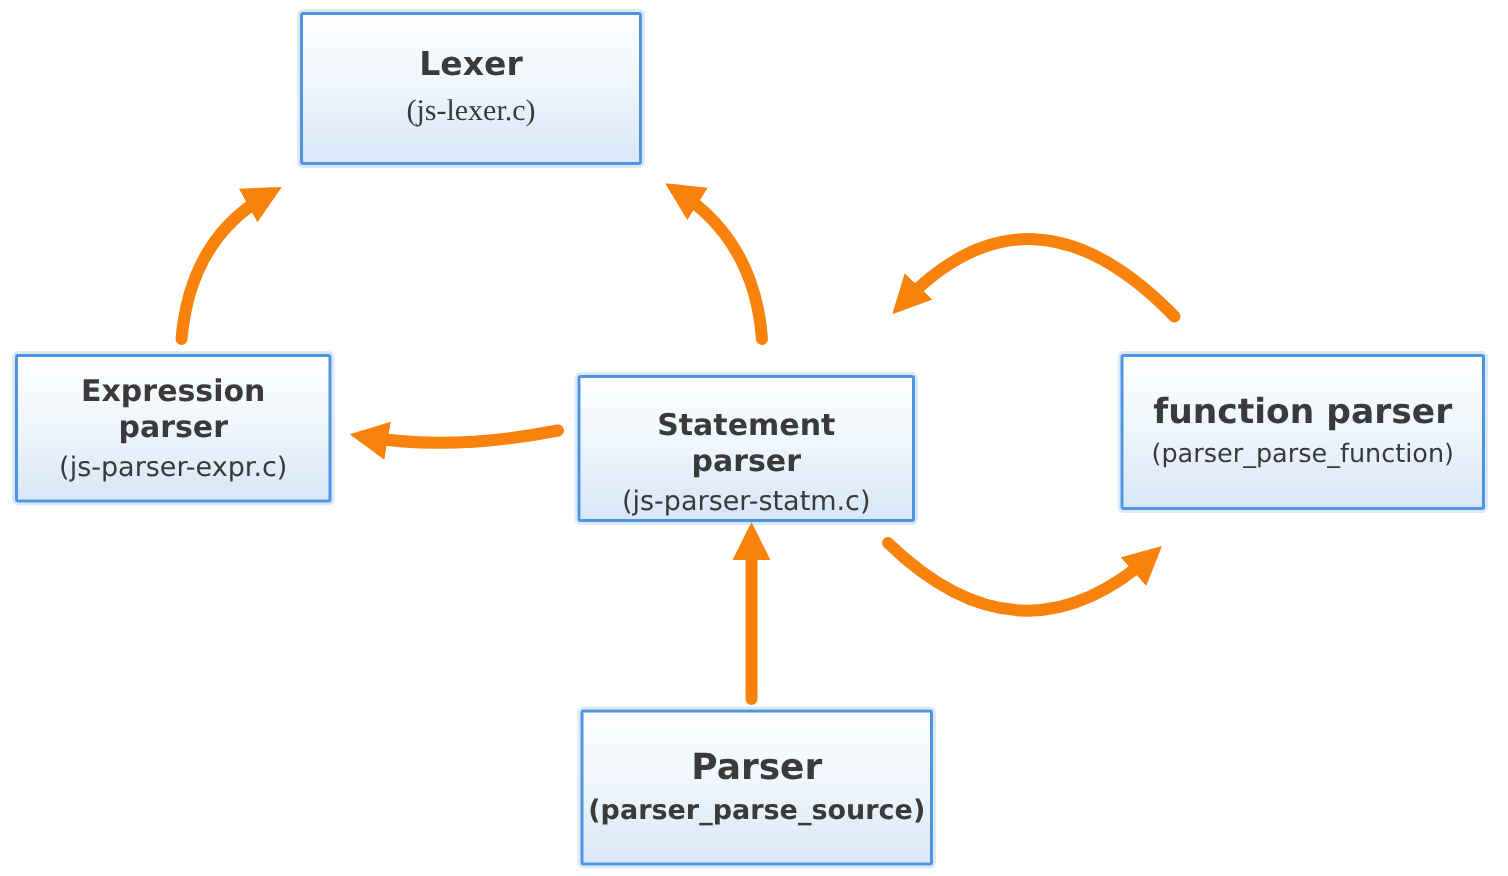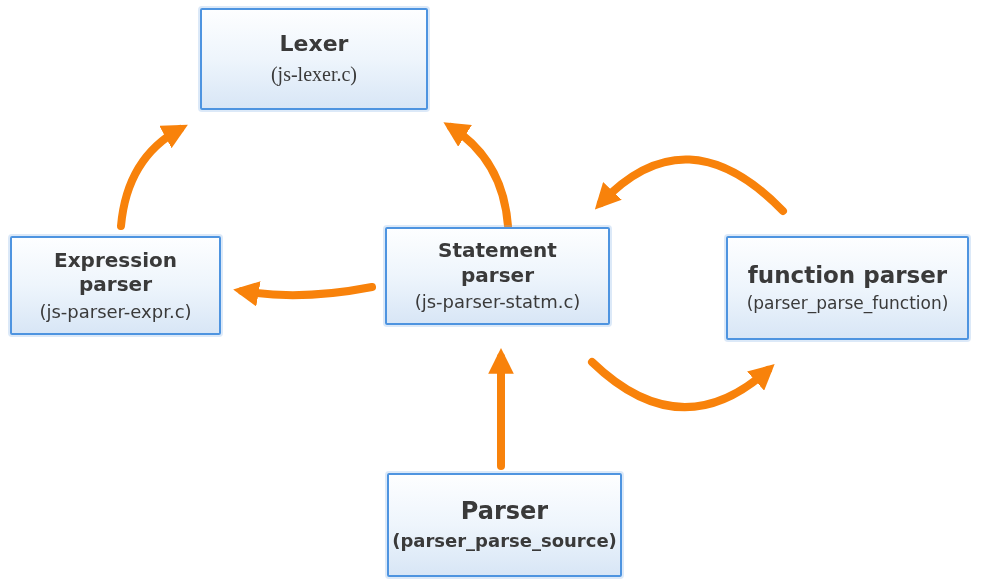--- a/index.html
+++ b/index.html
@@ -36,25 +36,25 @@
   .subtitle { line-height: 1.3; }
 
   #node-lexer      { left: 200px; top:   8px; width: 228px; height: 102px; }
   #node-lexer .title    { font-size: 22px; }
   #node-lexer .subtitle { font-size: 20px; font-family: Liberation Serif, serif; }
 
   #node-expression { left:  10px; top: 236px; width: 211px; height:  99px; }
   #node-expression .title    { font-size: 20px; }
   #node-expression .subtitle { font-size: 18px; }
 
-  #node-statement  { left: 385px; top: 227px; width: 225px; height:  98px; }
+  #node-statement  { left: 385px; top: 250px; width: 225px; height:  98px; justify-content: flex-end; }
   #node-statement .title    { font-size: 20px; }
   #node-statement .subtitle { font-size: 18px; }
 
-  #node-function   { left: 726px; top: 236px; width: 243px; height: 104px; }
+  #node-function   { left: 747px; top: 236px; width: 243px; height: 104px; }
   #node-function .title    { font-size: 23px; }
   #node-function .subtitle { font-size: 17px; }
 
   #node-parser     { left: 387px; top: 473px; width: 235px; height: 104px; }
   #node-parser .title    { font-size: 24px; }
   #node-parser .subtitle { font-size: 18px; font-weight: bold; }
 </style>
 </head>
 <body>
 

